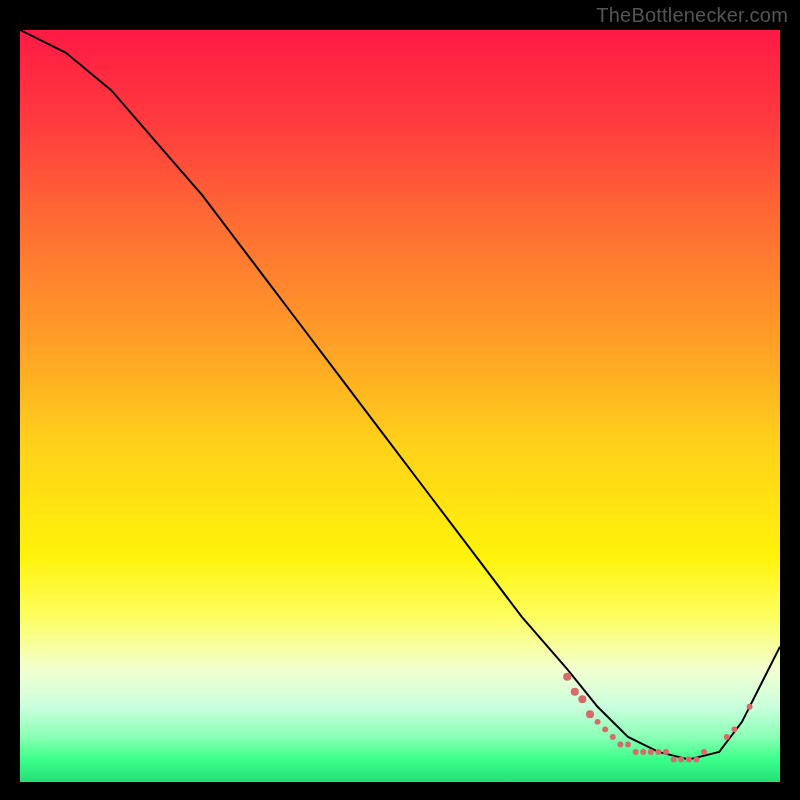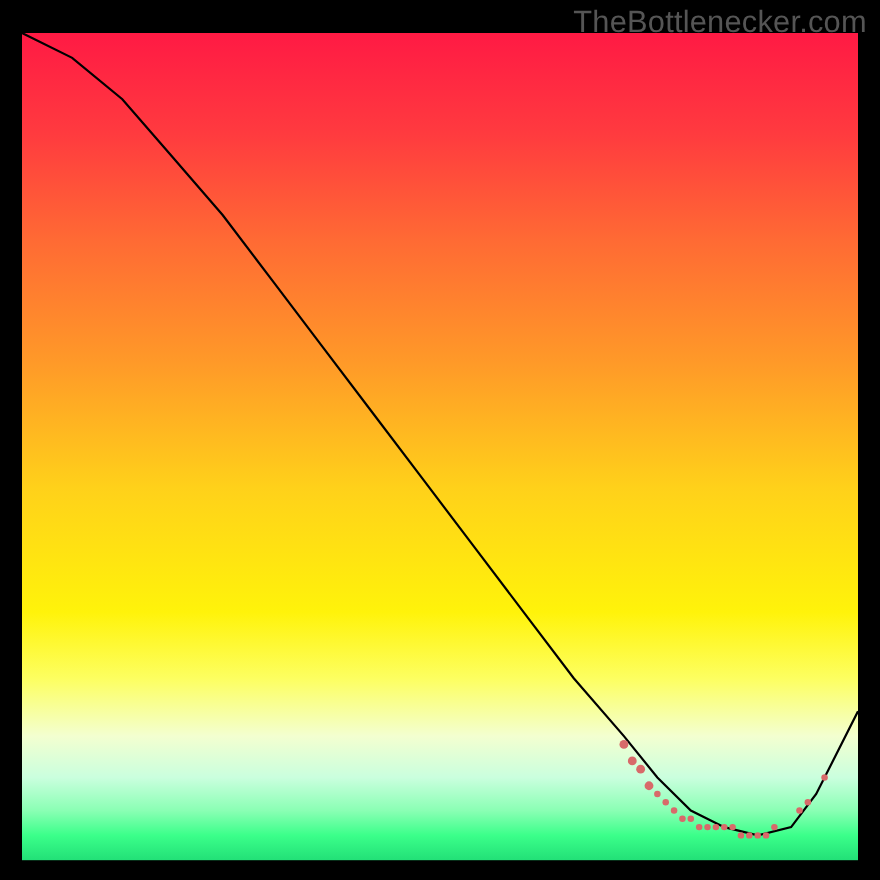--- a/index.html
+++ b/index.html
@@ -15,21 +15,21 @@
     position: relative;
     width: 800px;
     height: 800px;
     background: #000;
   }
   .attribution {
     position: absolute;
     top: 4px;
     right: 12px;
     color: #555;
-    font-size: 28px;
+    font-size: 20px;
     font-weight: 500;
     letter-spacing: 0.2px;
     user-select: none;
   }
   .plot-area {
     position: absolute;
     left: 20px;
     top: 30px;
     width: 760px;
     height: 752px;

